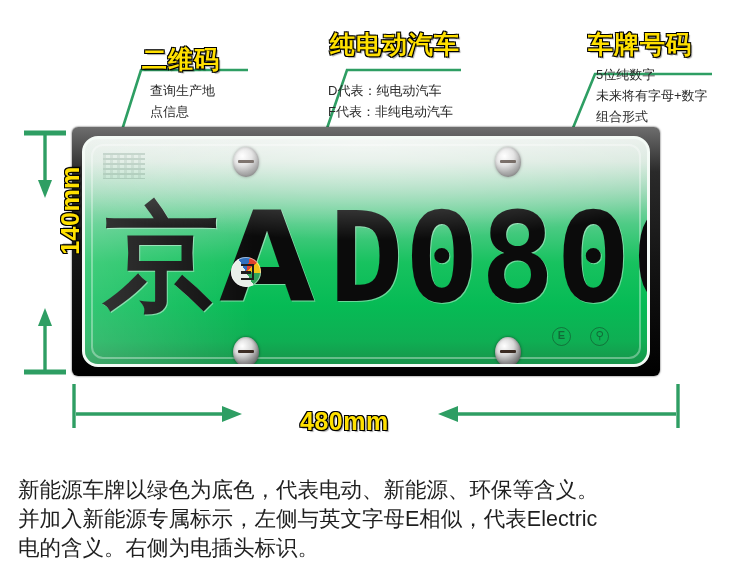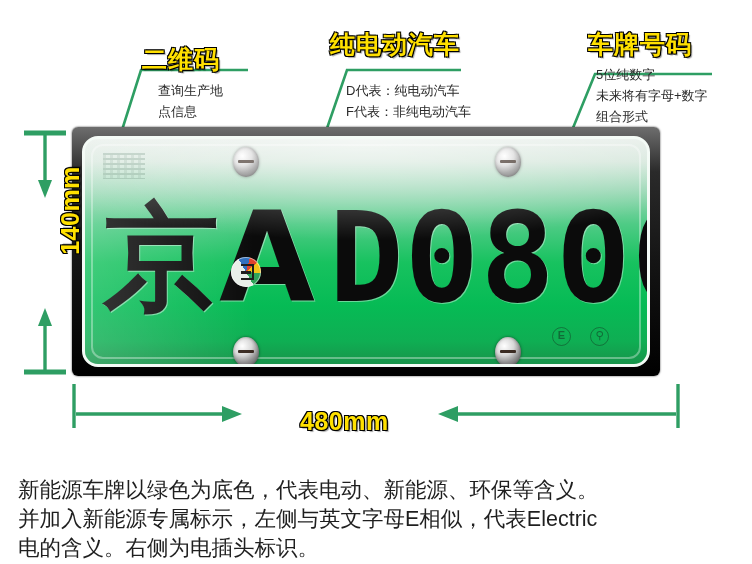--- a/index.html
+++ b/index.html
@@ -34,22 +34,22 @@
   #callout-title-2 { left: 588px; top: 28px; text-align: right; }
 
   
   .callout-desc {
     position: absolute;
     font-size: 13px;
     line-height: 21px;
     color: #2b2b2b;
     white-space: pre;
   }
-  #callout-desc-0 { left: 158px; top: 80px; }
-  #callout-desc-1 { left: 346px; top: 80px; }
+  #callout-desc-0 { left: 150px; top: 80px; }
+  #callout-desc-1 { left: 328px; top: 80px; }
   #callout-desc-2 { left: 596px; top: 64px; }
 
   
   .leader-svg {
     position: absolute;
     left: 0; top: 0;
     width: 752px; height: 564px;
     pointer-events: none;
   }
 

